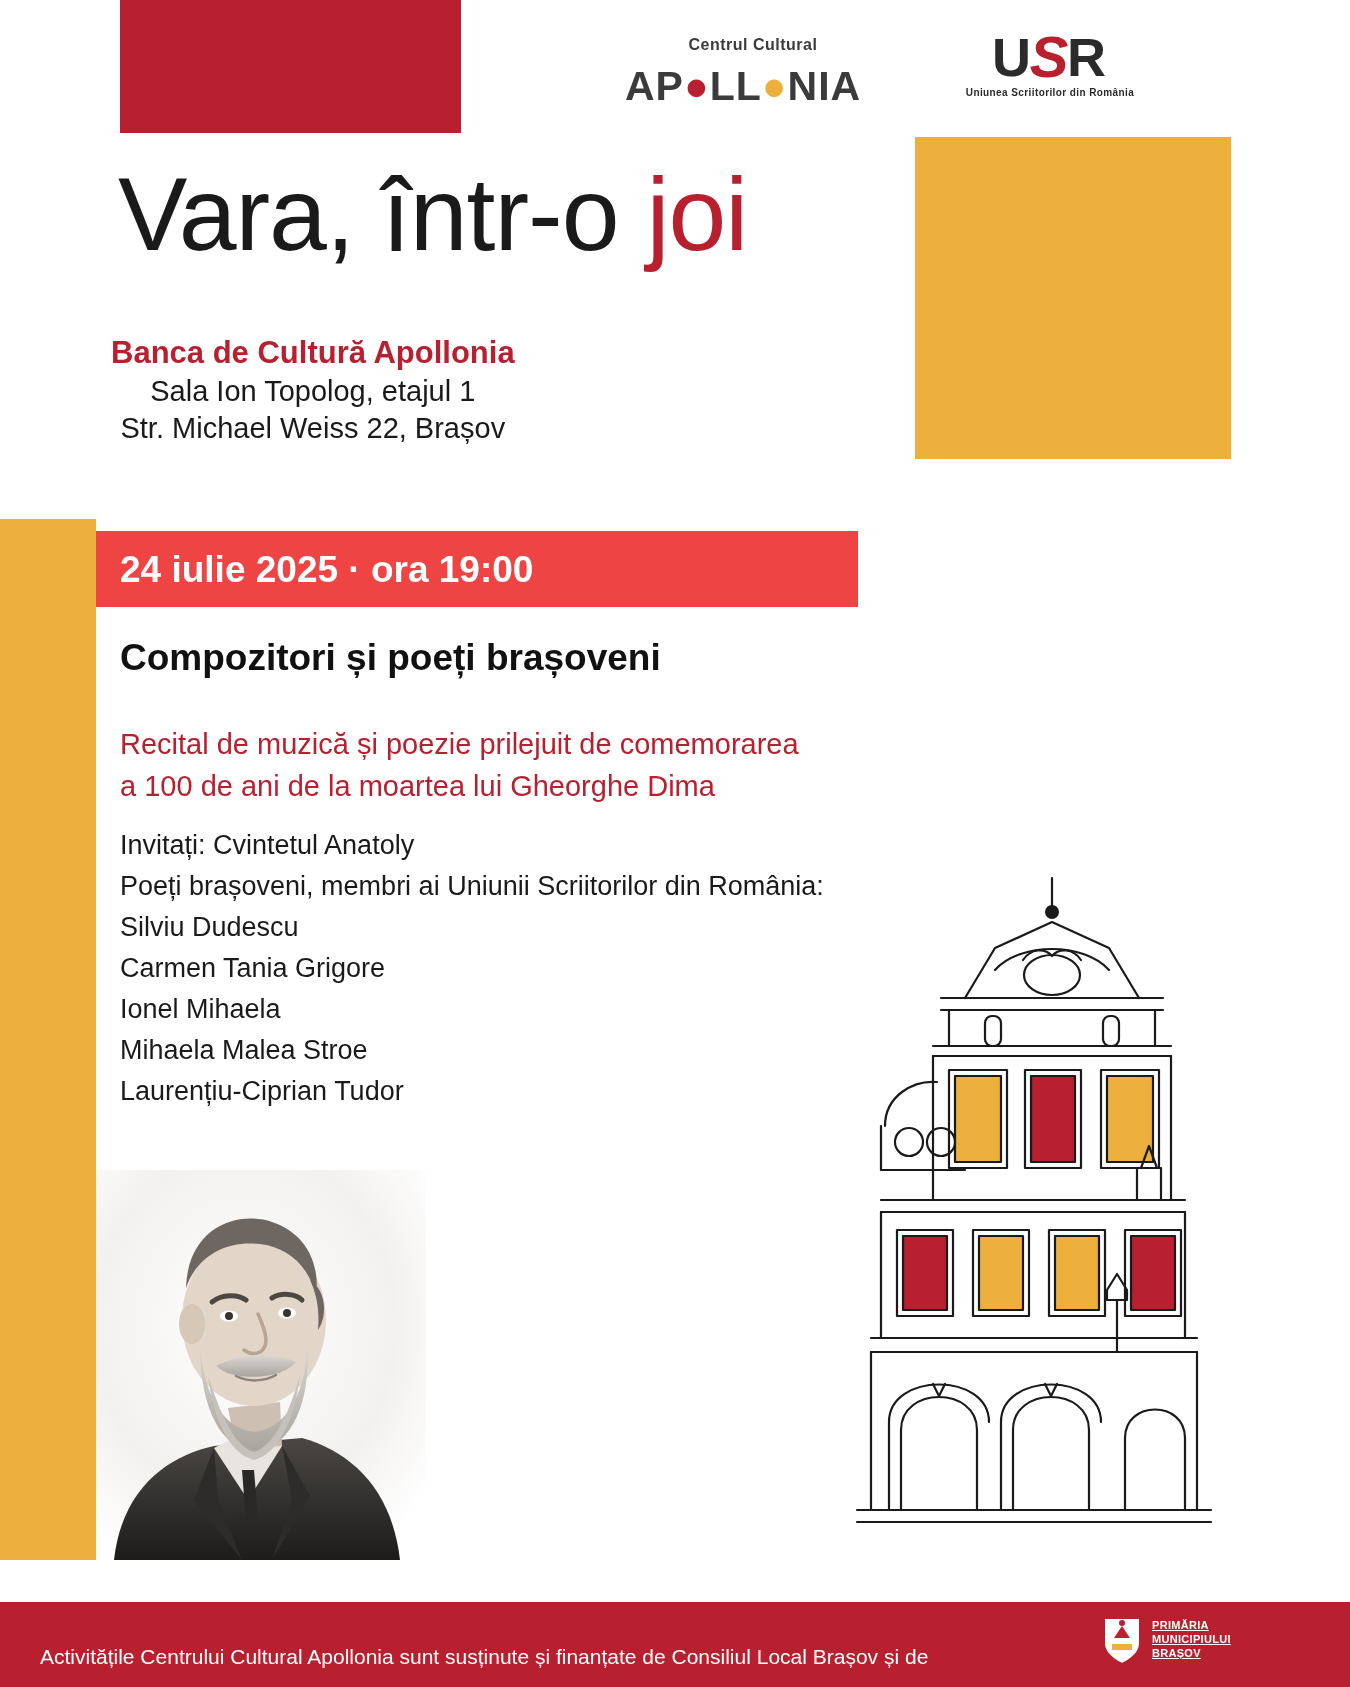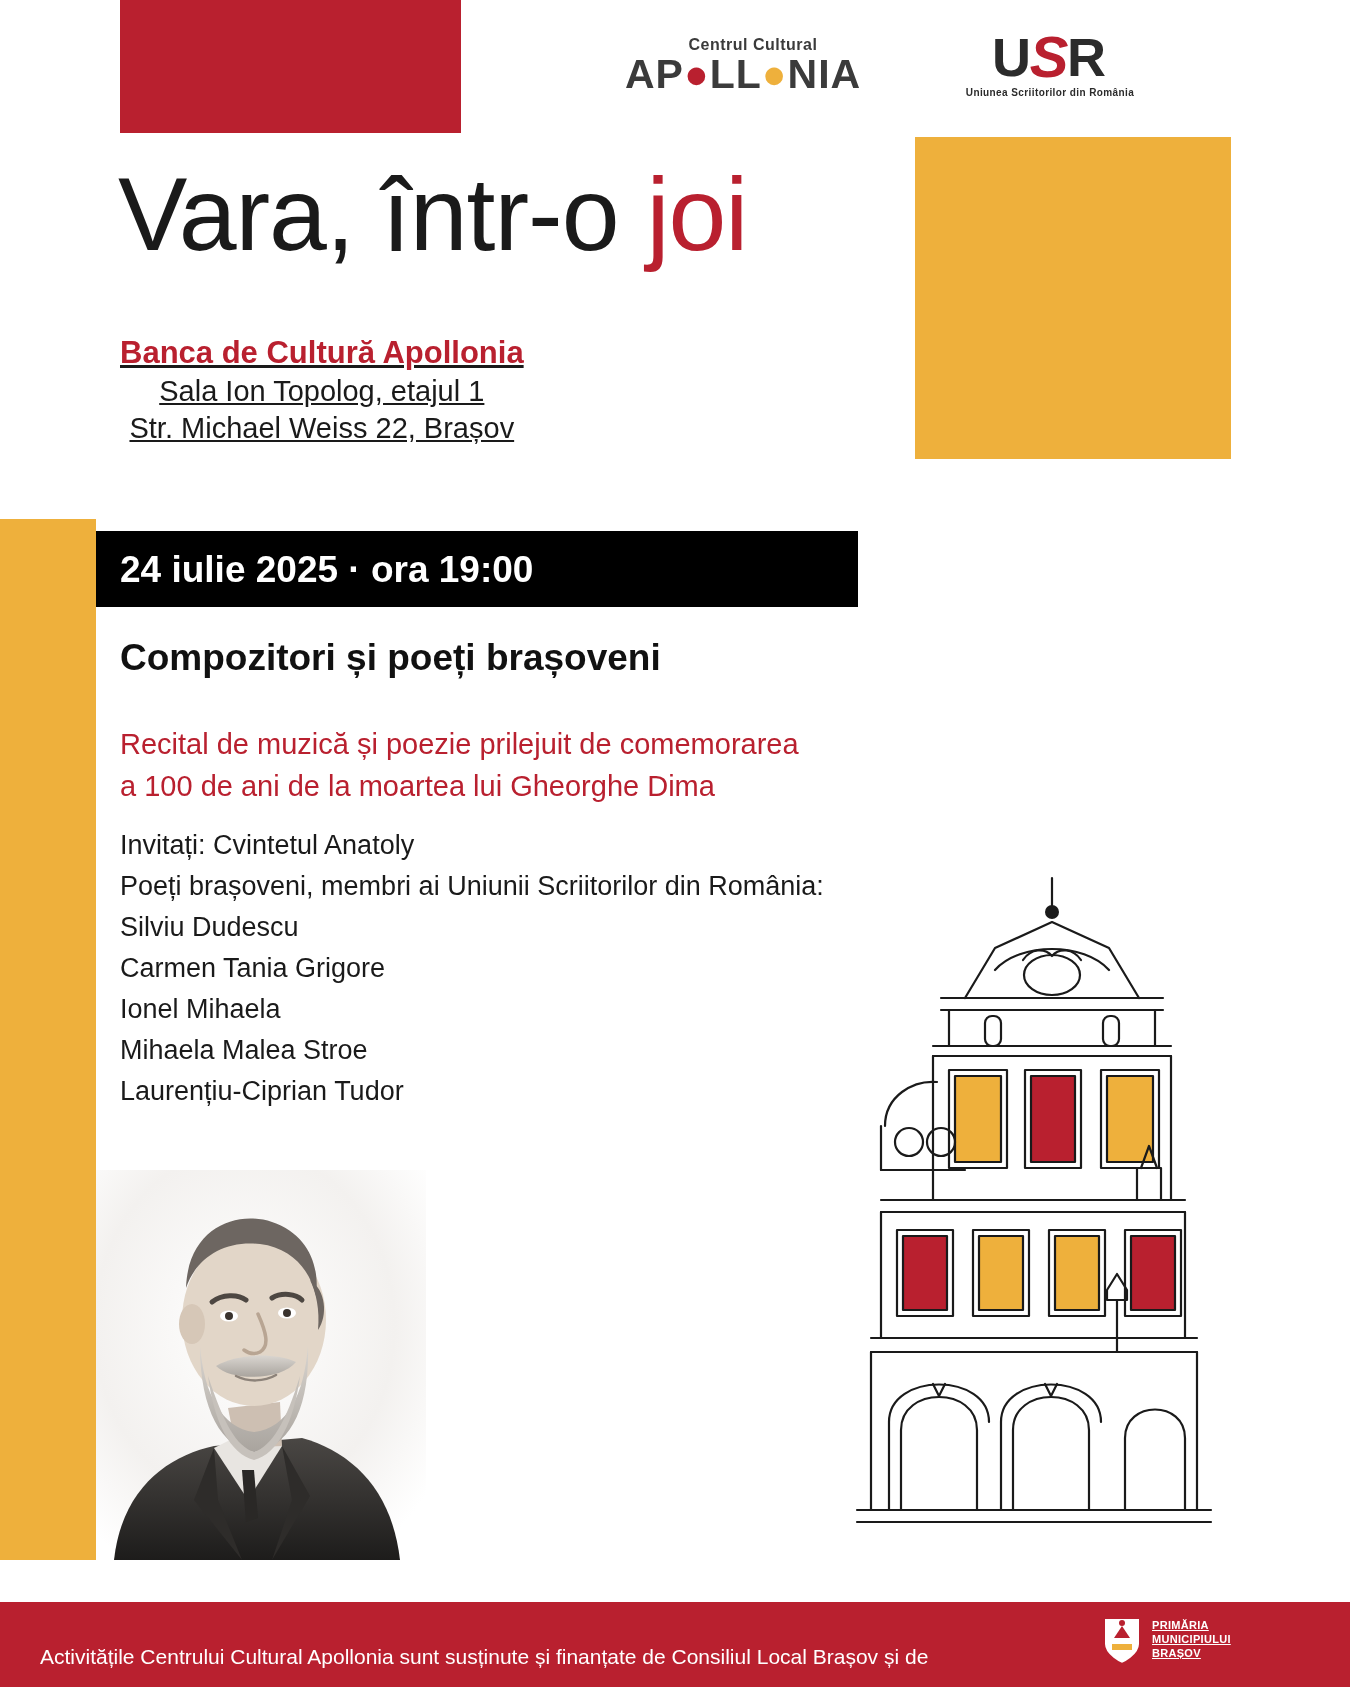--- a/index.html
+++ b/index.html
@@ -49,21 +49,21 @@
     top: 36px;
     width: 260px;
     height: 68px;
   }
   .logo-apollonia .lg-top {
     font-size: 16px;
     letter-spacing: 0.5px;
     color: #3b3b3b;
     text-align: center;
     font-weight: bold;
-    margin: 0 0 0 -4px;
+    margin: 0 0 12px -4px;
   }
   .logo-apollonia .lg-main {
     font-size: 41px;
     font-weight: bold;
     letter-spacing: 1px;
     color: #3b3b3b;
     line-height: 1;
     text-align: left;
     white-space: nowrap;
   }
@@ -122,24 +122,23 @@
     color: #1a1a1a;
     white-space: nowrap;
   }
   .title .joi {
     color: #b9202f;
   }
 
   
   .venue {
     position: absolute;
-    left: 120px;
+    left: 111px;
     top: 333px;
     line-height: 1.28;
-    text-decoration: underline;
   }
   .venue .v1 {
     font-size: 31px;
     font-weight: bold;
     color: #b9202f;
     white-space: nowrap;
   }
   .venue .v2, .venue .v3 {
     font-size: 29px;
     font-weight: normal;
@@ -148,21 +147,21 @@
     text-align: center;
   }
 
   
   .date-bar {
     position: absolute;
     left: 96px;
     top: 531px;
     width: 762px;
     height: 76px;
-    background: #000000;
+    background: #ef4444;
   }
   .date-bar .date-text {
     color: #ffffff;
     font-size: 37px;
     font-weight: bold;
     position: absolute;
     left: 24px;
     top: 18px;
     white-space: nowrap;
   }

